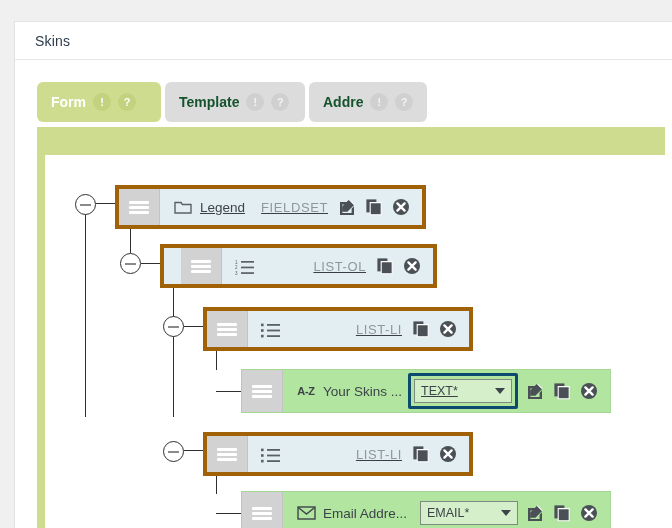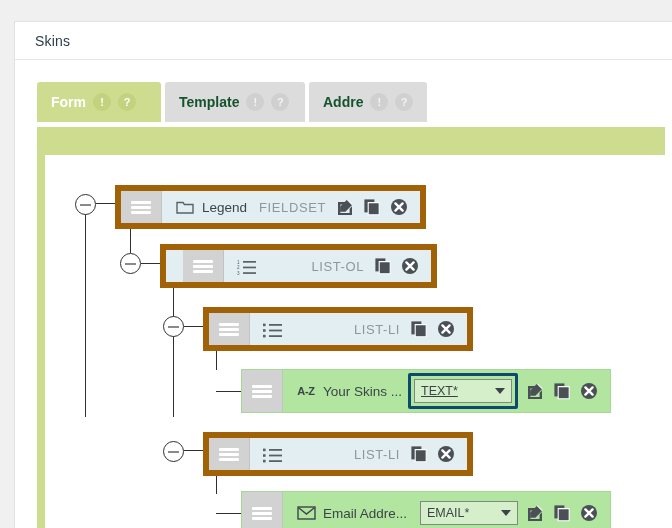--- a/index.html
+++ b/index.html
@@ -17,21 +17,21 @@
 
   .page-header{position:absolute;left:0;top:0;width:100%;height:38px;
                border-bottom:1px solid #e6e6e6;box-sizing:border-box;background:#fff;}
   .page-title{position:absolute;left:20px;top:11px;font-size:14px;color:#2b3a4a;
               letter-spacing:.2px;}
 
   
   .tabstrip{position:absolute;left:0;top:38px;width:100%;height:62px;background:#fff;}
   .tab{position:absolute;top:22px;height:40px;box-sizing:border-box;
        display:flex;align-items:center;padding:0 14px;gap:7px;
-       border-top-left-radius:3px;border-top-right-radius:3px;cursor:pointer;}
+       border-top-left-radius:3px;border-top-right-radius:3px;cursor:pointer;border-radius:6px;}
   .tab .tlabel{font-size:14px;font-weight:bold;}
   .tab-active{background:#cddc8e;}
   .tab-active .tlabel{color:#ffffff;}
   .tab-idle{background:#dcdcdc;}
   .tab-idle .tlabel{color:#14532d;}
   .badge{width:18px;height:18px;border-radius:50%;display:flex;align-items:center;
          justify-content:center;font-size:11px;font-weight:bold;line-height:1;}
   .tab-active .badge{background:#c3d27e;color:#ffffff;}
   .tab-idle   .badge{background:#d0d0d0;color:#f3f3f3;}
 
@@ -46,21 +46,21 @@
   .tree{position:absolute;left:0;top:0;width:620px;height:395px;}
   .vline{position:absolute;width:1px;background:#2f2f2f;}
   .hline{position:absolute;height:1px;background:#2f2f2f;}
 
   .toggle{position:absolute;width:21px;height:21px;border-radius:50%;background:#fff;
           border:1px solid #2f2f2f;box-sizing:border-box;cursor:pointer;}
   .toggle::after{content:"";position:absolute;left:4px;top:9px;width:11px;height:2px;background:#8a8a8a;}
 
   
   .row{position:absolute;height:44px;display:flex;align-items:center;box-sizing:border-box;}
-  .row-blue{background:#e3eef3;border:6px solid #a16207;}
+  .row-blue{background:#e3eef3;border:4px solid #a16207;text-decoration:underline;}
   .row-green{background:#b2e6a0;border:1px solid #a6d895;}
   .handle{width:40px;height:100%;background:#d2d2d2;border-right:1px solid #c3c3c3;
           display:flex;align-items:center;justify-content:center;flex:none;cursor:move;}
   .handle i{display:block;width:20px;height:13px;position:relative;}
   .handle i::before,.handle i::after,.handle i span{
       content:"";position:absolute;left:0;width:20px;height:3px;background:#fff;border-radius:1px;}
   .handle i::before{top:0;} .handle i span{top:5px;} .handle i::after{top:10px;}
 
   .rowicon{width:26px;margin-left:10px;flex:none;display:flex;align-items:center;
            justify-content:center;color:#5a6166;}

